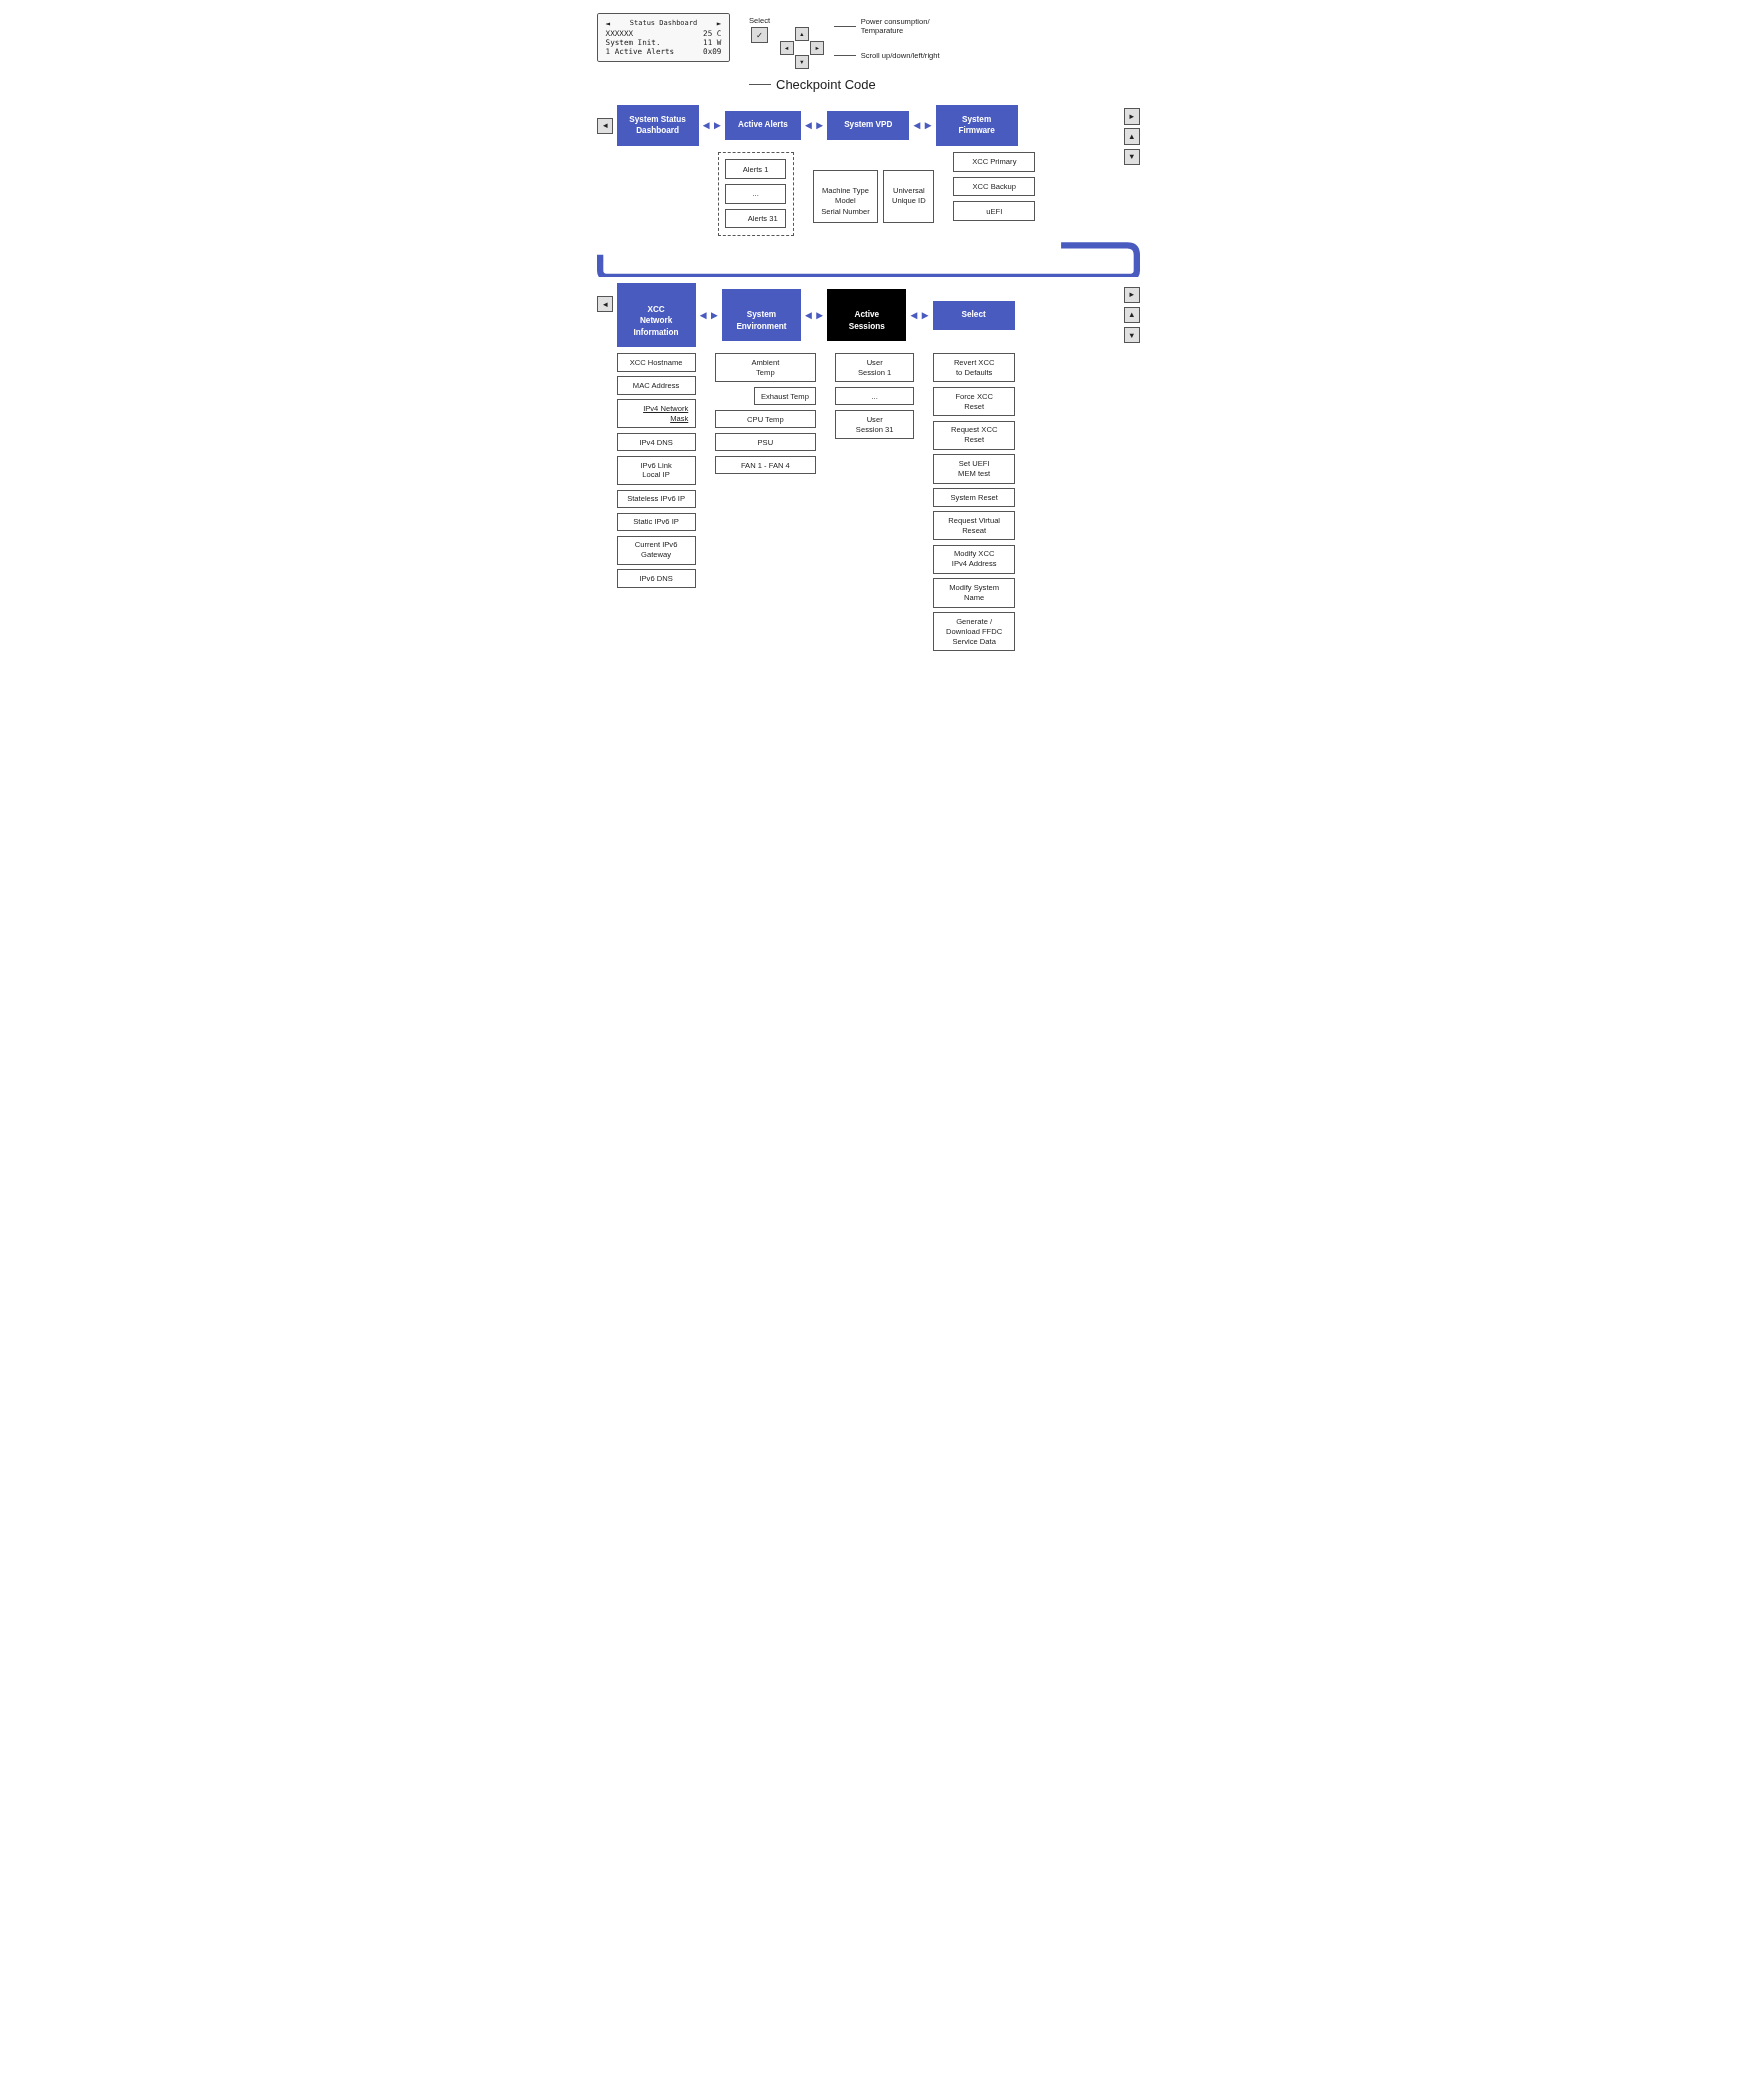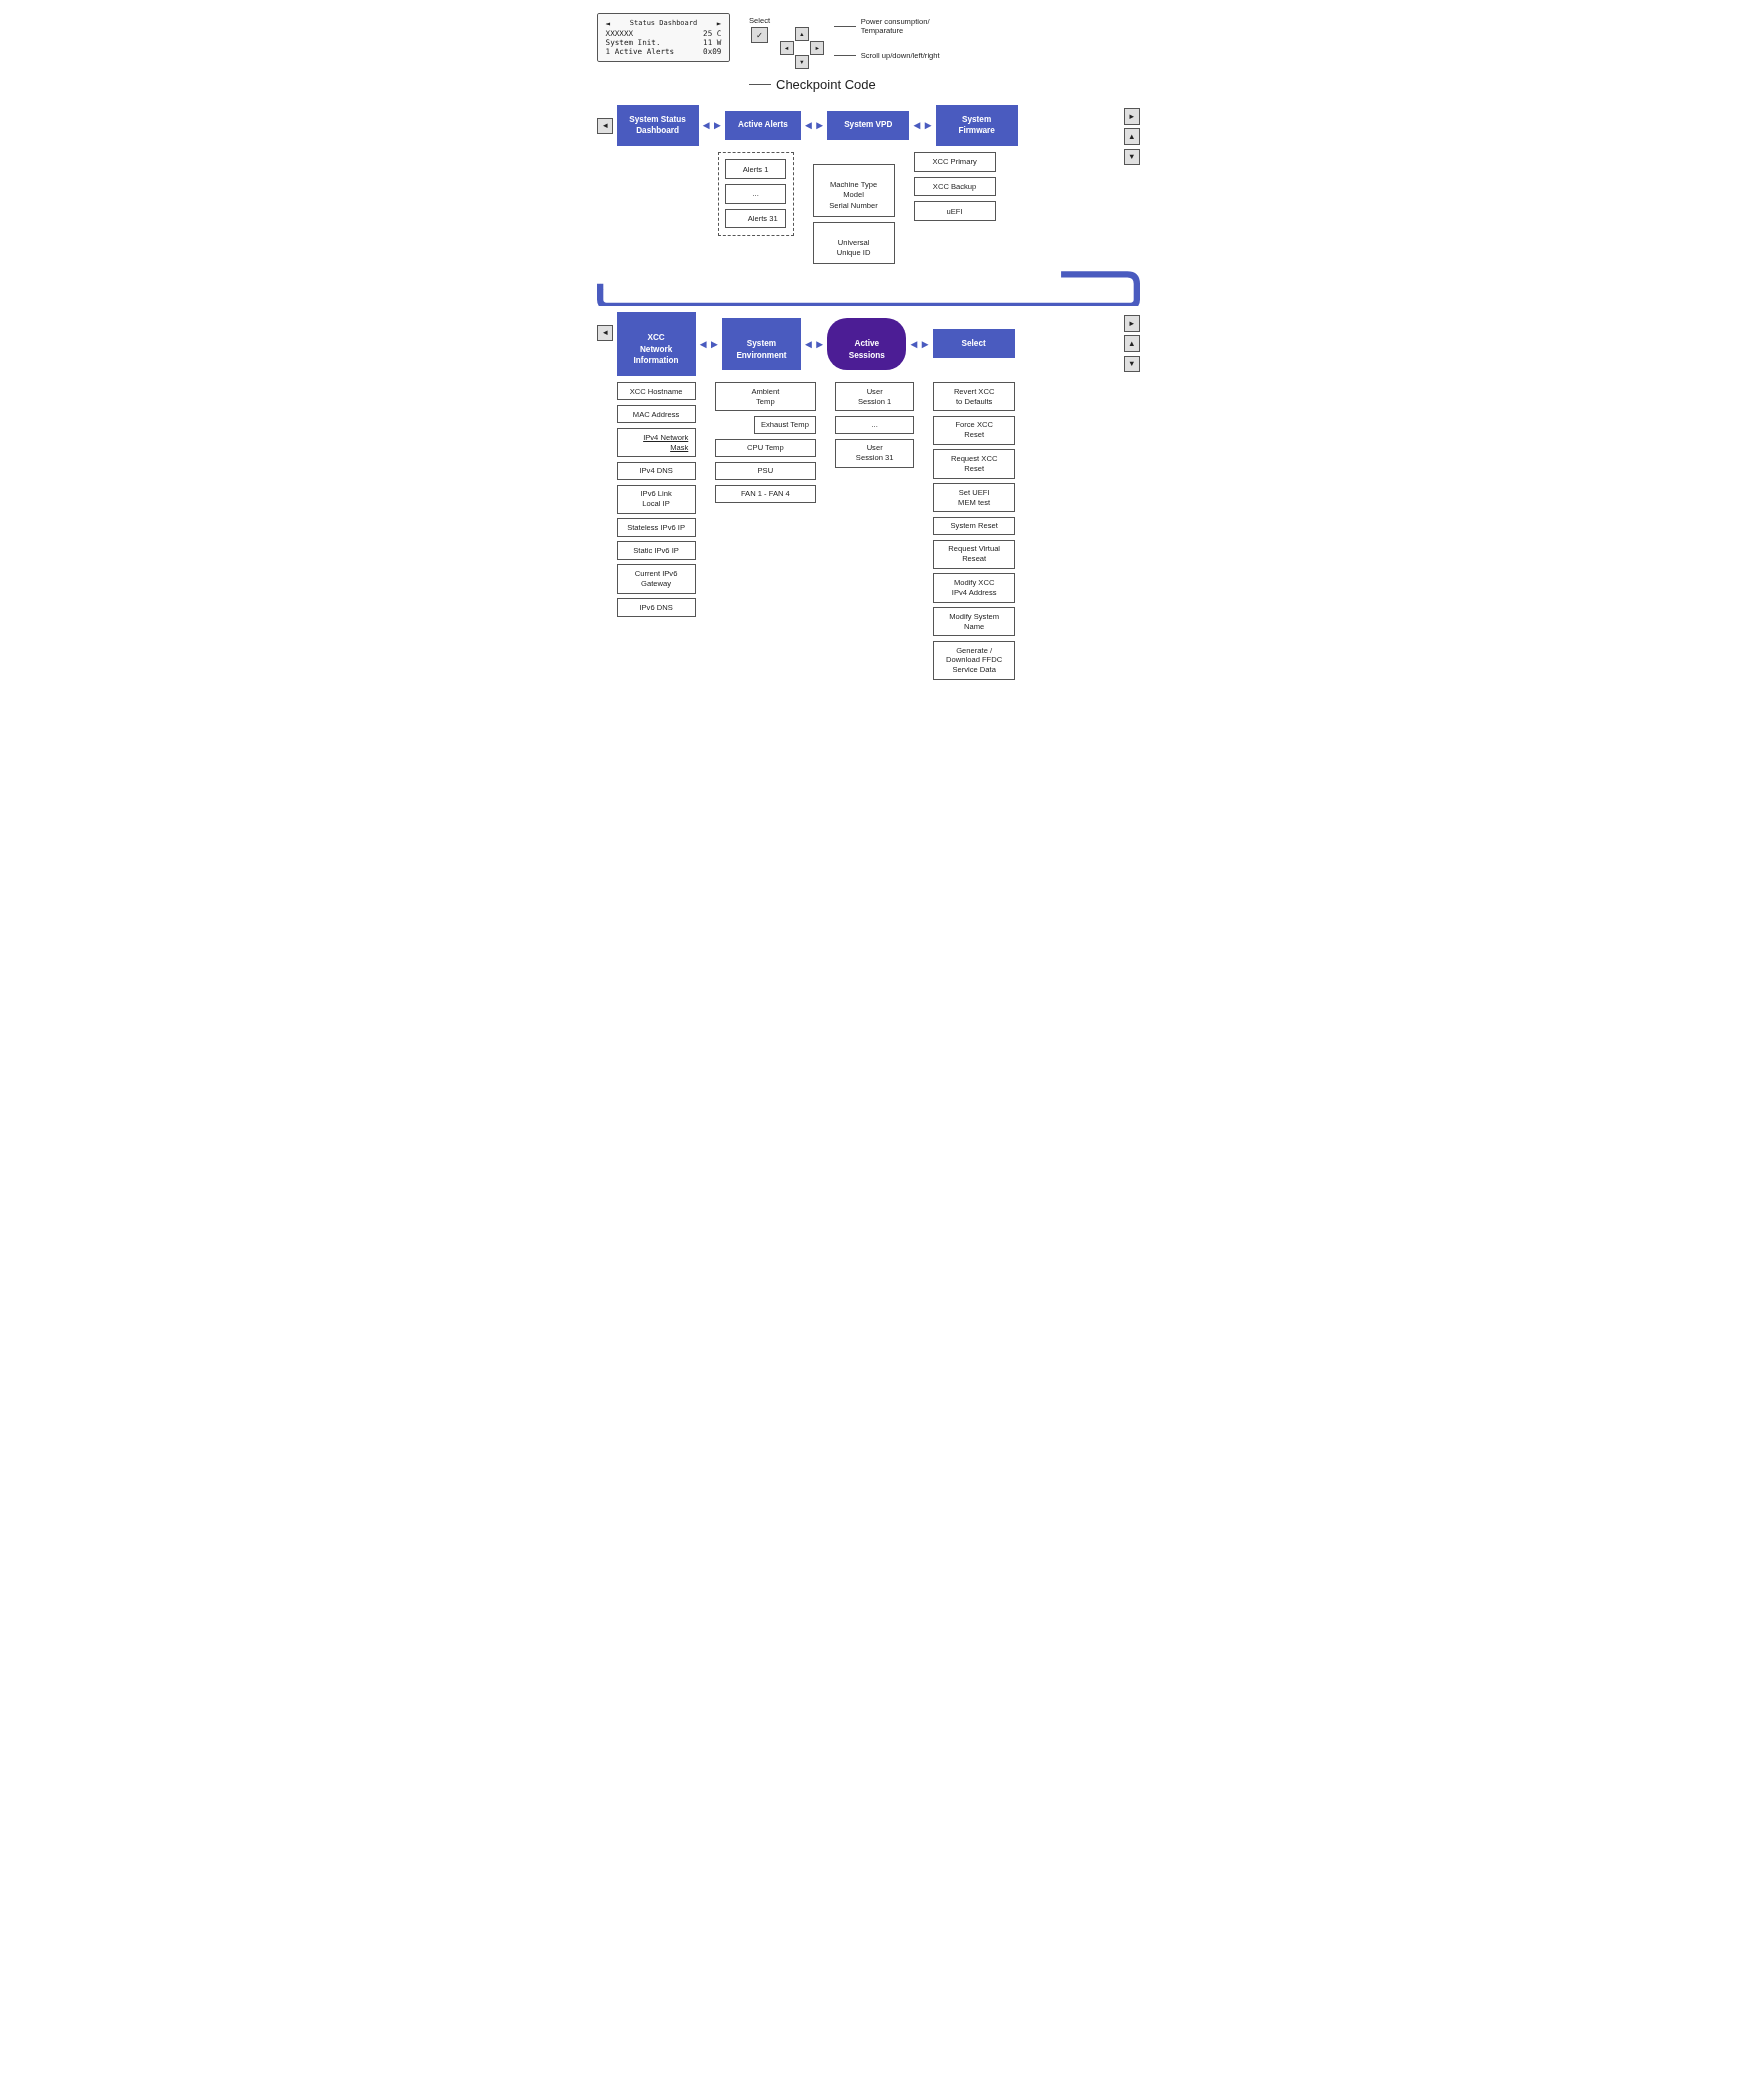--- a/index.html
+++ b/index.html
@@ -134,21 +134,21 @@
           <div style="border:0.9px solid #555;padding:4.4px 7.6px;text-align:center;font-size:7.6px;background:#fff;">
             <span>...</span>
           </div>
           <div style="border:0.9px solid #555;padding:4.4px 7.6px;text-align:right;font-size:7.6px;background:#fff;">
             <span>Alerts 31</span>
           </div>
         </div>
 
         <div style="min-width:19px;"></div>
 
-        <div style="min-width:82px;display:flex;flex-direction:column;gap:5px;margin-top:18px;">
+        <div style="min-width:82px;display:flex;flex-direction:row;gap:5px;margin-top:24px;">
           <div style="border:0.9px solid #555;padding:4.4px 7.6px;text-align:center;font-size:7.6px;background:#fff;line-height:1.4;white-space:pre-line;">
             <span>Machine Type
 Model
 Serial Number</span>
           </div>
           <div style="border:0.9px solid #555;padding:4.4px 7.6px;text-align:center;font-size:7.6px;background:#fff;line-height:1.4;white-space:pre-line;">
             <span>Universal
 Unique ID</span>
           </div>
         </div>
@@ -203,21 +203,21 @@
 
         <div style="color:#4a5bbf;font-size:11.4px;font-weight:bold;padding:0 1.9px;">◄►</div>
 
         <div style="background:#4a5bbf;color:#fff;padding:8.8px 7.6px;text-align:center;font-size:8.2px;font-weight:bold;min-width:79px;line-height:1.4;white-space:pre-line;">
           <span style="white-space:pre-line;">System
 Environment</span>
         </div>
 
         <div style="color:#4a5bbf;font-size:11.4px;font-weight:bold;padding:0 1.9px;">◄►</div>
 
-        <div style="background:#4c1d95;color:#fff;padding:8.8px 7.6px;text-align:center;font-size:8.2px;font-weight:bold;min-width:79px;line-height:1.4;white-space:pre-line;border-radius:20px;">
+        <div style="background:#000000;color:#fff;padding:8.8px 7.6px;text-align:center;font-size:8.2px;font-weight:bold;min-width:79px;line-height:1.4;white-space:pre-line;">
           <span style="white-space:pre-line;">Active
 Sessions</span>
         </div>
 
         <div style="color:#4a5bbf;font-size:11.4px;font-weight:bold;padding:0 1.9px;">◄►</div>
 
         <div style="background:#4a5bbf;color:#fff;padding:8.8px 7.6px;text-align:center;font-size:8.2px;font-weight:bold;min-width:82px;line-height:1.4;">
           <span>Select</span>
         </div>
       </div>

